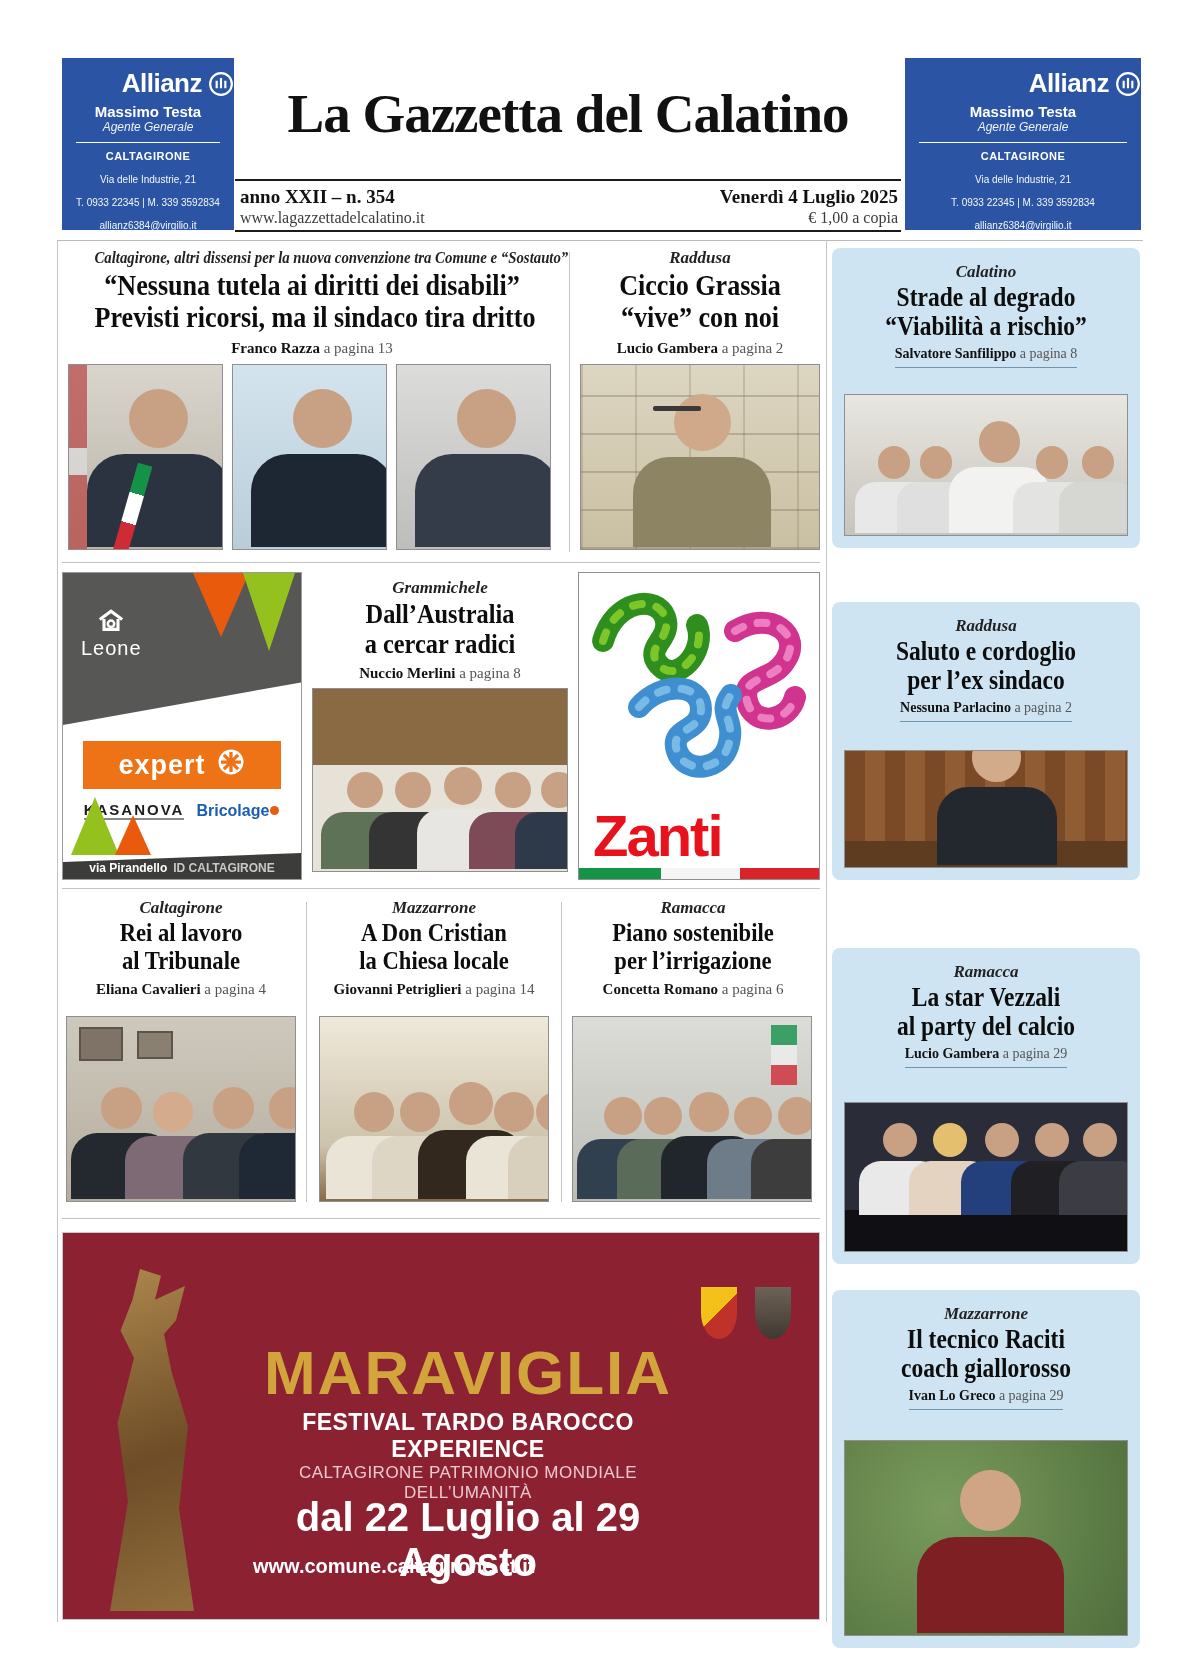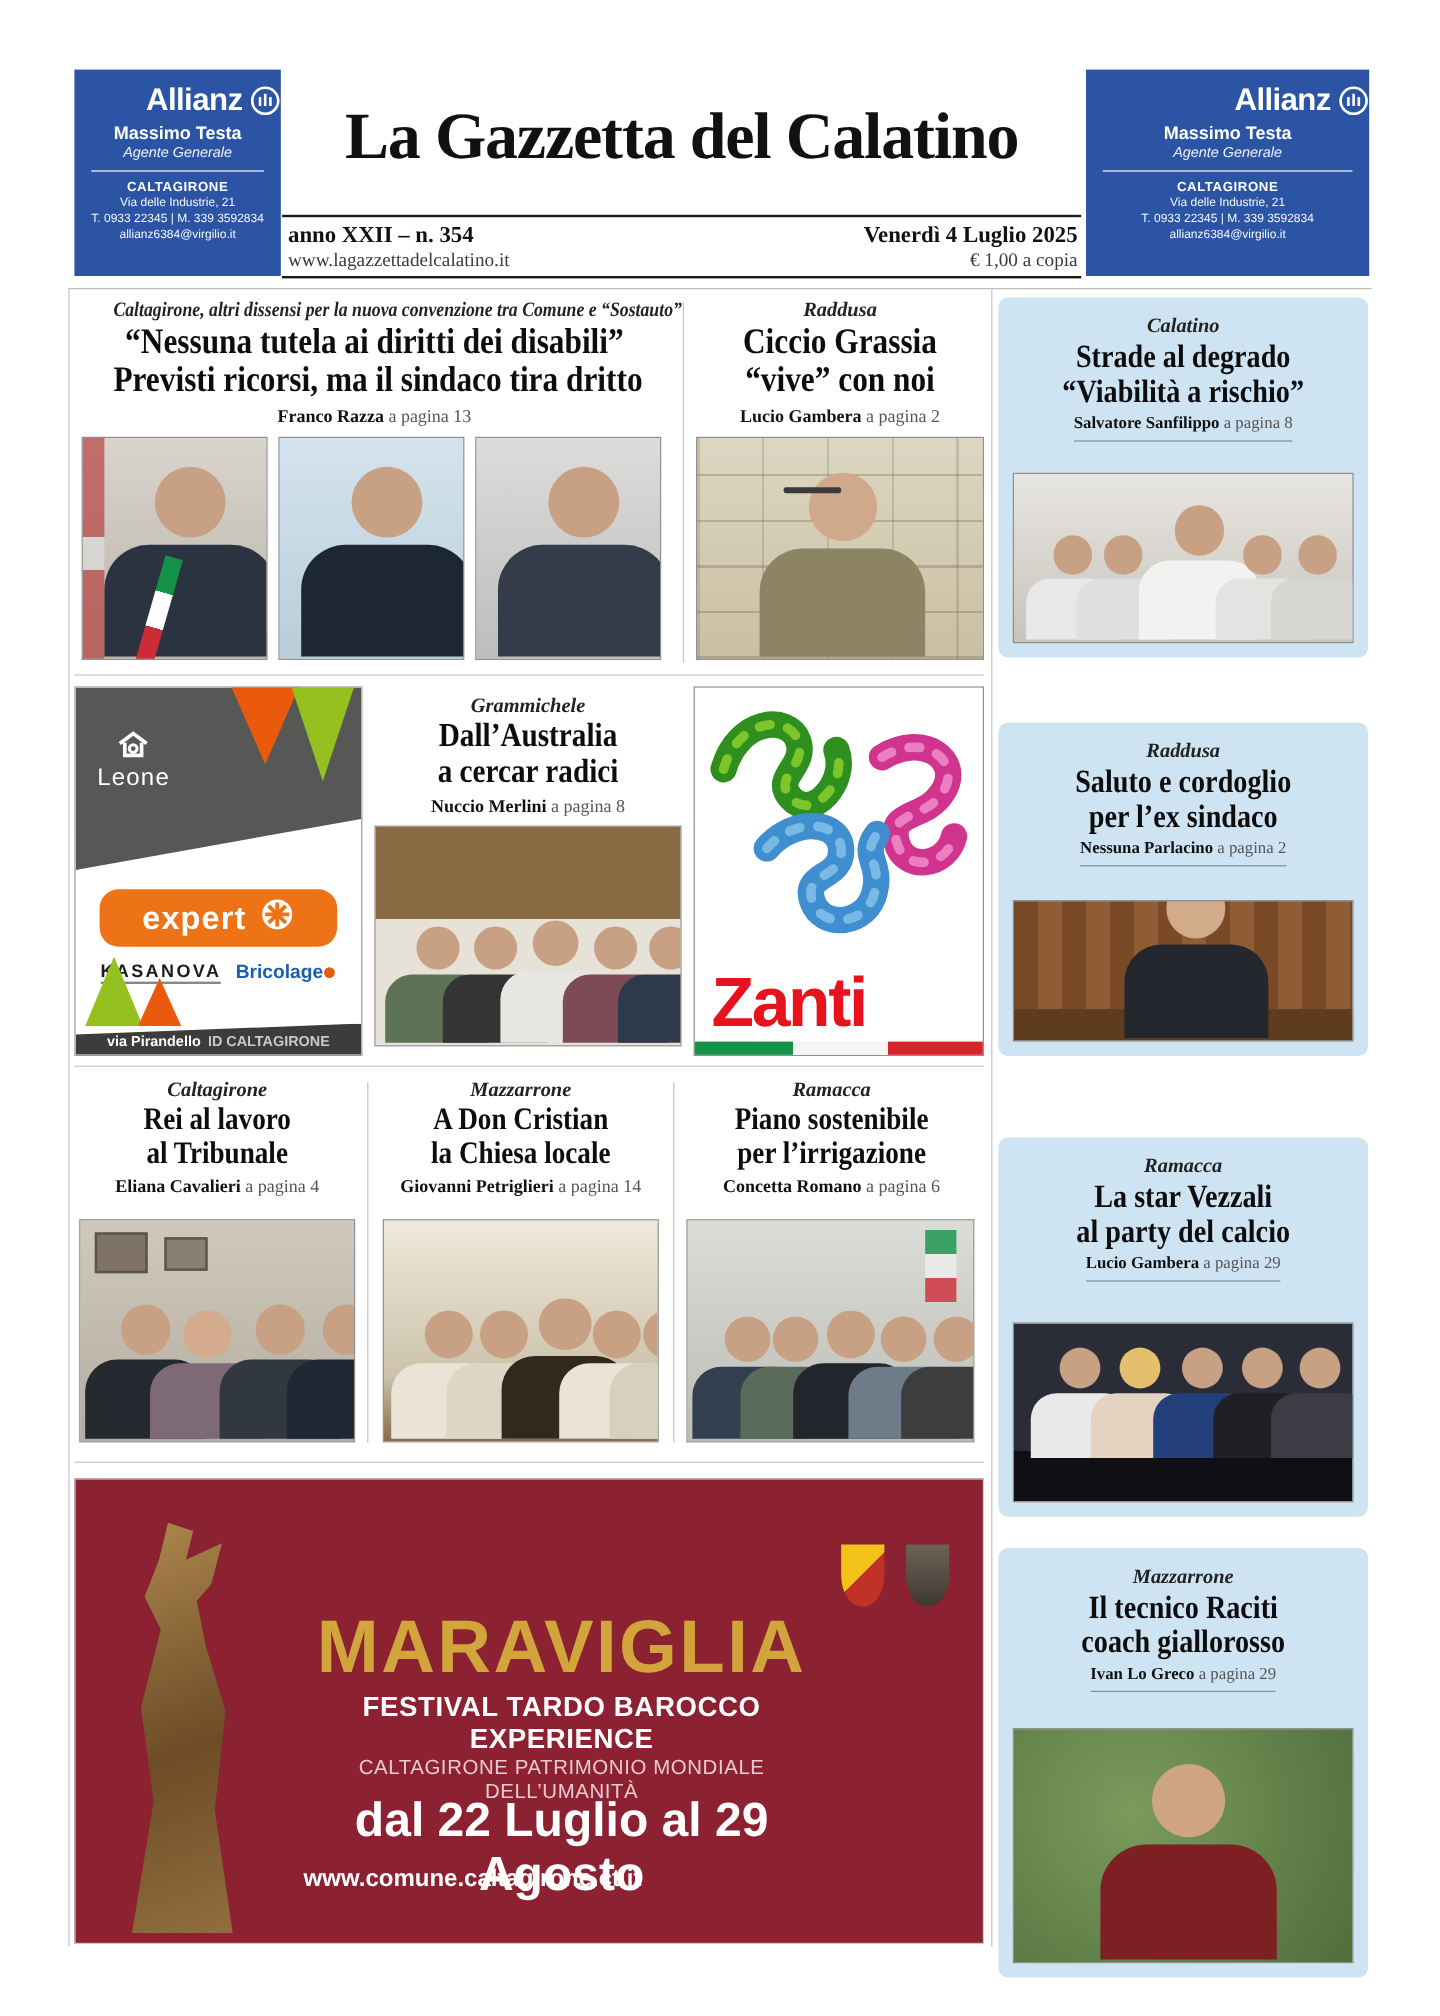--- a/index.html
+++ b/index.html
@@ -12,21 +12,21 @@
            font-family:"Liberation Sans",sans-serif;padding-top:10px;}
   .allianz.left{left:62px;top:58px;width:172px;height:172px;}
   .allianz.right{left:905px;top:58px;width:236px;height:172px;}
   .a-head{display:flex;align-items:center;justify-content:flex-end;gap:6px;}
   .a-brand{font-size:26px;font-weight:bold;letter-spacing:-.5px;}
   .a-ico svg{display:block;}
   .a-agent{font-size:15px;font-weight:bold;margin-top:4px;}
   .a-role{font-size:12px;font-style:italic;opacity:.92;}
   .a-div{height:1px;background:#fff;margin:8px 14px 7px;}
   .a-city{font-size:11px;font-weight:bold;letter-spacing:.5px;}
-  .a-line{font-size:10px;opacity:.95;margin-top:2px;}
+  .a-line{font-size:10px;opacity:.95;margin-top:12px;}
 
   .mast-title{position:absolute;left:238px;top:82px;width:660px;text-align:center;
               font-size:55px;font-weight:bold;letter-spacing:-1px;white-space:nowrap;}
   .rule-a,.rule-b{position:absolute;left:235px;width:666px;height:2px;background:#1a1a1a;}
   .rule-a{top:179px;}.rule-b{top:230px;}
   .dateline-l{position:absolute;left:240px;top:186px;}
   .dateline-r{position:absolute;right:302px;top:186px;text-align:right;}
   .dl-big{font-size:19px;font-weight:bold;}
   .dl-small{font-size:16px;color:#3b3b3b;margin-top:1px;}
 
@@ -62,21 +62,21 @@
   
   .leone{position:absolute;left:62px;top:572px;width:240px;height:308px;border:1px solid #9a9a9a;background:#fff;}
   .leone .top{position:absolute;left:0;top:0;right:0;height:152px;background:#575756;
               clip-path:polygon(0 0,100% 0,100% 72%,0 100%);}
   .leone .tri{position:absolute;}
   .tri-or{right:52px;top:0;width:0;height:0;border-left:28px solid transparent;border-right:28px solid transparent;border-top:64px solid #e95a0c;}
   .tri-gr{right:6px;top:0;width:0;height:0;border-left:26px solid transparent;border-right:26px solid transparent;border-top:78px solid #95c11f;}
   .leone-logo{position:absolute;left:18px;top:34px;color:#fff;font-family:"Liberation Sans",sans-serif;}
   .leone-logo .txt{font-size:20px;letter-spacing:1px;}
   .leone-logo svg{display:block;margin:0 auto 2px;}
-  .expert-bar{position:absolute;left:20px;top:168px;right:20px;height:48px;background:#ee7216;border-radius:16px;
+  .expert-bar{position:absolute;left:20px;top:168px;right:20px;height:48px;background:#ee7216;border-radius:0;
               display:flex;align-items:center;justify-content:center;gap:10px;color:#fff;
               font-family:"Liberation Sans",sans-serif;font-weight:bold;font-size:27px;letter-spacing:1px;}
   .partners{position:absolute;left:0;right:0;top:228px;display:flex;justify-content:center;gap:12px;
             font-family:"Liberation Sans",sans-serif;align-items:center;}
   .kasanova{font-size:15px;font-weight:bold;letter-spacing:2px;color:#1c1c1c;border-bottom:2px solid #888;}
   .bricolage{font-size:16px;font-weight:bold;color:#1a5db4;display:flex;align-items:center;}
   .bric-dot{display:inline-block;width:9px;height:9px;border-radius:50%;background:#e95a0c;margin:0 1px;}
   .tri2-gr{left:8px;bottom:24px;width:0;height:0;border-left:24px solid transparent;border-right:24px solid transparent;border-bottom:58px solid #95c11f;}
   .tri2-or{left:52px;bottom:24px;width:0;height:0;border-left:18px solid transparent;border-right:18px solid transparent;border-bottom:40px solid #e95a0c;}
   .leone .strip{position:absolute;left:0;right:0;bottom:0;height:26px;background:#3c3c3b;

